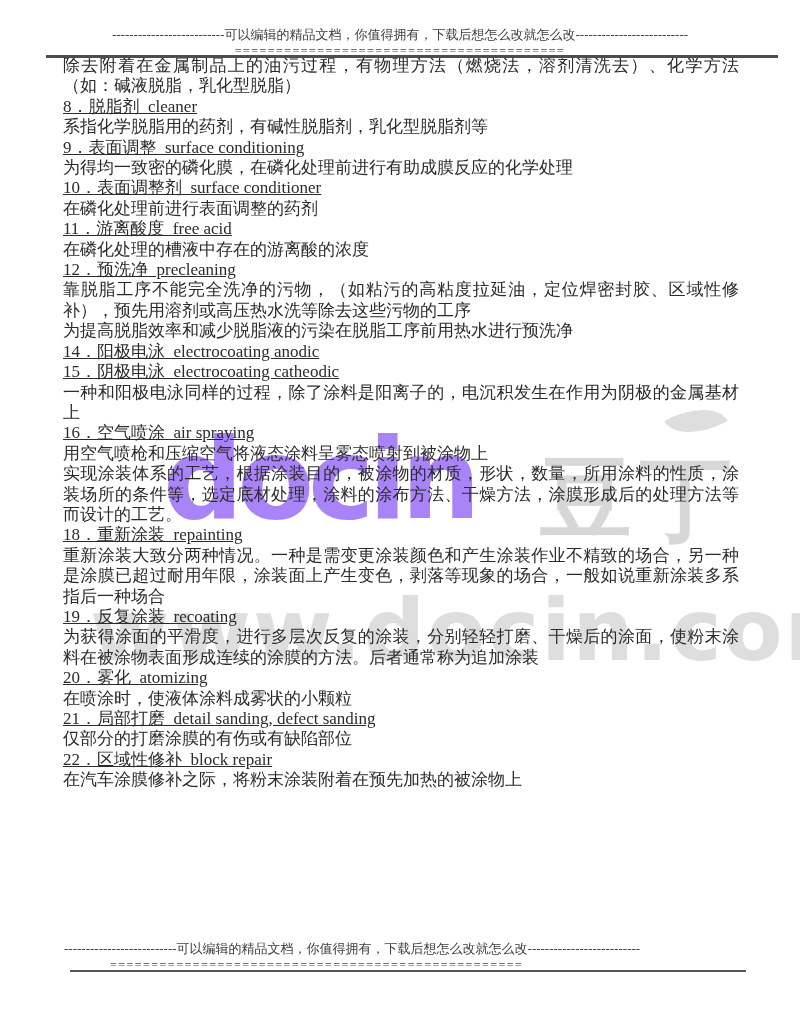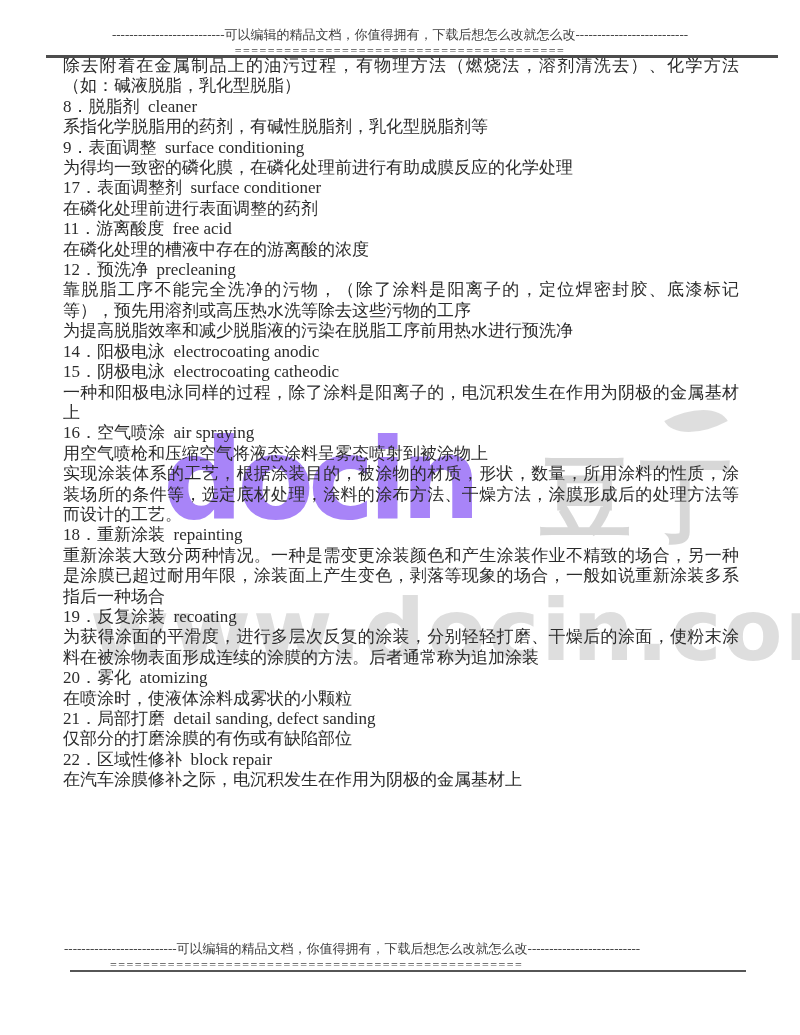--- a/index.html
+++ b/index.html
@@ -27,21 +27,21 @@
     position: absolute; z-index: 3;
   }
   #top-rule { left: 46px; top: 55px; width: 732px; height: 3px; background: #4d4d4d; }
   
   #doc {
     position: absolute; left: 63px; top: 56px; width: 676px;
     font-size: 17px; line-height: 20.4px;
     text-align: justify;
     z-index: 2;
   }
-  .term-line { white-space: pre-wrap; }
+  .term-line { white-space: pre-wrap; text-decoration: underline; }
   .def-line {}
   
   #watermark { position: absolute; inset: 0; z-index: 1; pointer-events: none; }
   #wm-docin {
     position: absolute; left: 163px; top: 414px;
     font-family: "DejaVu Sans", sans-serif; font-weight: bold;
     font-size: 112px; letter-spacing: -6px;
     color: #8b5cf6; opacity: 0.75;
   }
   #wm-cjk {
@@ -84,43 +84,43 @@
 </div>
 <div id="top-rule" class="rule"></div>
 
 <div id="doc">
   <div class="def-line">除去附着在金属制品上的油污过程，有物理方法（燃烧法，溶剂清洗去）、化学方法（如：碱液脱脂，乳化型脱脂）</div>
   <div id="entries">
       <div class="term-line">8．脱脂剂  cleaner</div>
       <div class="def-line">系指化学脱脂用的药剂，有碱性脱脂剂，乳化型脱脂剂等</div>
       <div class="term-line">9．表面调整  surface conditioning</div>
       <div class="def-line">为得均一致密的磷化膜，在磷化处理前进行有助成膜反应的化学处理</div>
-      <div class="term-line">17．表面调整剂  surface conditioner</div>
+      <div class="term-line">10．表面调整剂  surface conditioner</div>
       <div class="def-line">在磷化处理前进行表面调整的药剂</div>
       <div class="term-line">11．游离酸度  free acid</div>
       <div class="def-line">在磷化处理的槽液中存在的游离酸的浓度</div>
       <div class="term-line">12．预洗净  precleaning</div>
-      <div class="def-line">靠脱脂工序不能完全洗净的污物，（除了涂料是阳离子的，定位焊密封胶、底漆标记等），预先用溶剂或高压热水洗等除去这些污物的工序</div>
+      <div class="def-line">靠脱脂工序不能完全洗净的污物，（如粘污的高粘度拉延油，定位焊密封胶、区域性修补），预先用溶剂或高压热水洗等除去这些污物的工序</div>
       <div class="def-line">为提高脱脂效率和减少脱脂液的污染在脱脂工序前用热水进行预洗净</div>
       <div class="term-line">14．阳极电泳  electrocoating anodic</div>
       <div class="term-line">15．阴极电泳  electrocoating catheodic</div>
       <div class="def-line">一种和阳极电泳同样的过程，除了涂料是阳离子的，电沉积发生在作用为阴极的金属基材上</div>
       <div class="term-line">16．空气喷涂  air spraying</div>
       <div class="def-line">用空气喷枪和压缩空气将液态涂料呈雾态喷射到被涂物上</div>
       <div class="def-line">实现涂装体系的工艺，根据涂装目的，被涂物的材质，形状，数量，所用涂料的性质，涂装场所的条件等，选定底材处理，涂料的涂布方法、干燥方法，涂膜形成后的处理方法等而设计的工艺。</div>
       <div class="term-line">18．重新涂装  repainting</div>
       <div class="def-line">重新涂装大致分两种情况。一种是需变更涂装颜色和产生涂装作业不精致的场合，另一种是涂膜已超过耐用年限，涂装面上产生变色，剥落等现象的场合，一般如说重新涂装多系指后一种场合</div>
       <div class="term-line">19．反复涂装  recoating</div>
       <div class="def-line">为获得涂面的平滑度，进行多层次反复的涂装，分别轻轻打磨、干燥后的涂面，使粉末涂料在被涂物表面形成连续的涂膜的方法。后者通常称为追加涂装</div>
       <div class="term-line">20．雾化  atomizing</div>
       <div class="def-line">在喷涂时，使液体涂料成雾状的小颗粒</div>
       <div class="term-line">21．局部打磨  detail sanding, defect sanding</div>
       <div class="def-line">仅部分的打磨涂膜的有伤或有缺陷部位</div>
       <div class="term-line">22．区域性修补  block repair</div>
-      <div class="def-line">在汽车涂膜修补之际，电沉积发生在作用为阴极的金属基材上</div>
+      <div class="def-line">在汽车涂膜修补之际，将粉末涂装附着在预先加热的被涂物上</div>
     </div>
 </div>
 
 <div id="bottom-banner" class="banner">
   <div>--------------------------可以编辑的精品文档，你值得拥有，下载后想怎么改就怎么改--------------------------</div>
   <div class="equals-line">==================================================</div>
 </div>
 <div id="bottom-rule" class="rule"></div>
 
 </body></html>

